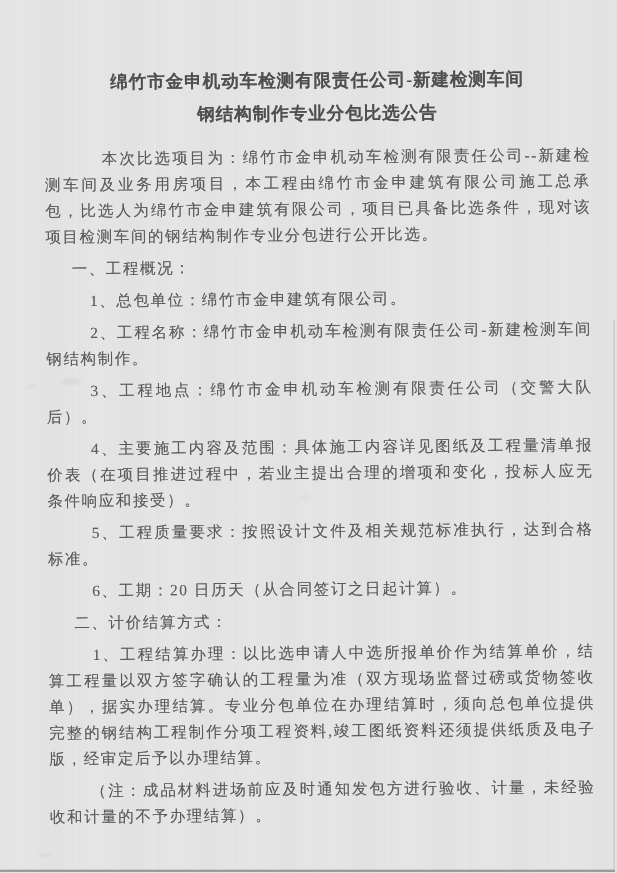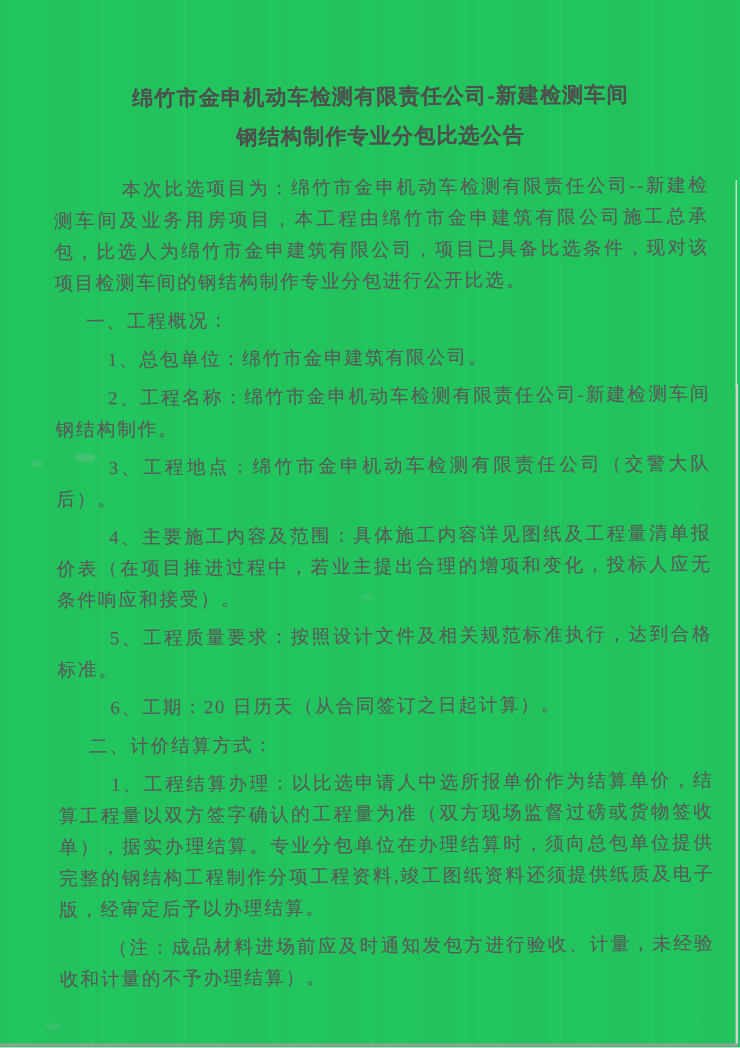--- a/index.html
+++ b/index.html
@@ -10,21 +10,21 @@
   body {
     width: 617px;
     height: 873px;
     overflow: hidden;
     position: relative;
     font-family: "Liberation Serif", "DejaVu Serif", serif;
   }
   .page {
     position: absolute;
     inset: 0;
-    background: #22c55e;
+    background: #e5e5e5;
   }
   
   .scan-banding {
     position: absolute;
     inset: 0;
     background: repeating-linear-gradient(
       90deg,
       rgba(0,0,0,0.012) 0px,
       rgba(0,0,0,0.0)   18px,
       rgba(0,0,0,0.015) 55px,

